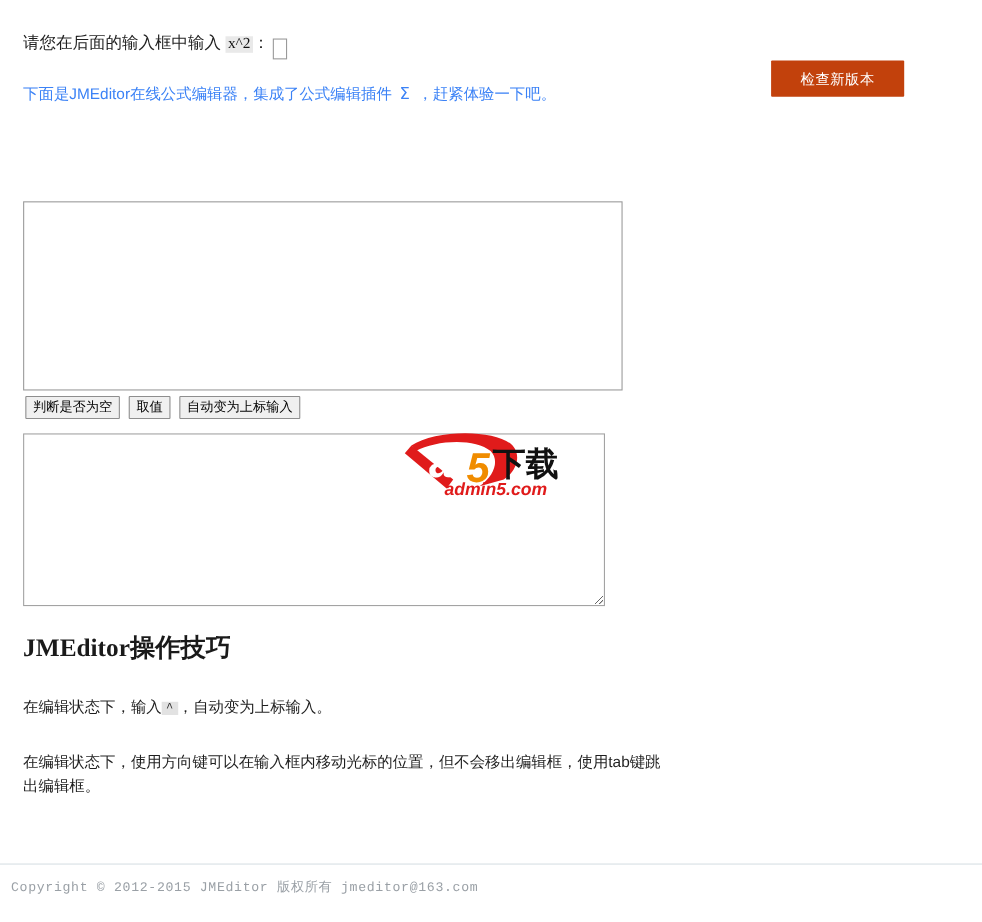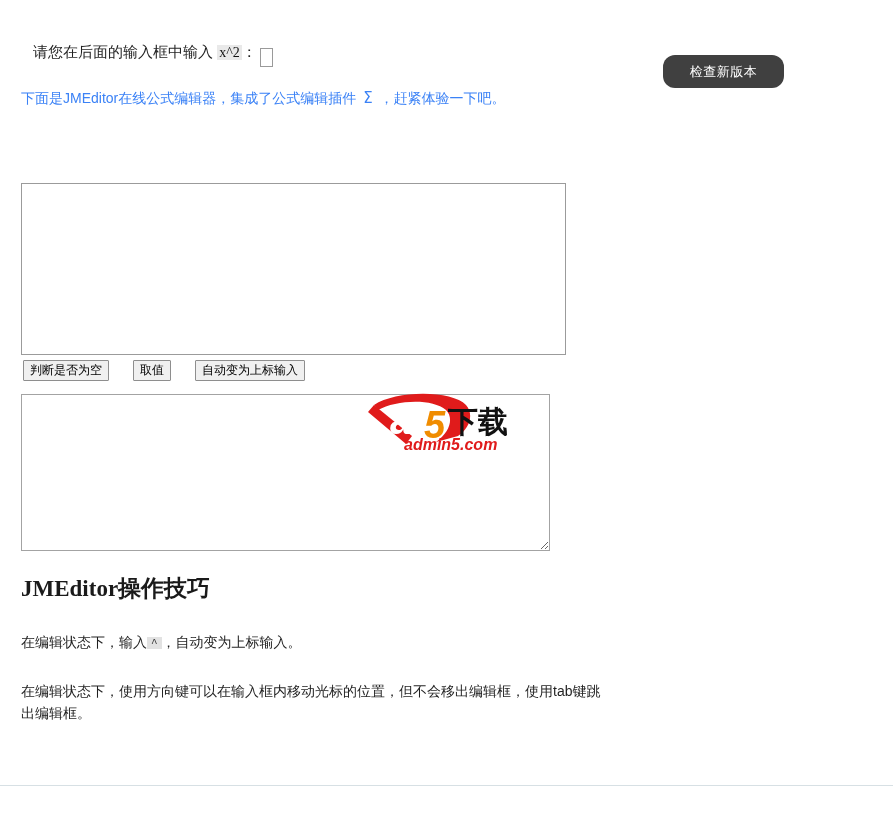--- a/index.html
+++ b/index.html
@@ -21,28 +21,28 @@
 
   .page {
     position: relative;
     width: 893px;
     height: 838px;
   }
 
   
   .check-version-btn {
     position: absolute;
-    left: 663px;
+    left: 701px;
     top: 55px;
     width: 121px;
     height: 33px;
-    background: #404040;
+    background: #c2410c;
     color: #ffffff;
     border: 0;
-    border-radius: 12px;
+    border-radius: 1px;
     font-family: "Liberation Sans", "DejaVu Sans", sans-serif;
     font-size: 13px;
     letter-spacing: 0.5px;
     cursor: pointer;
     padding: 0;
     line-height: 33px;
     text-align: center;
   }
 
   
@@ -68,21 +68,21 @@
     font-family: "Liberation Serif", "DejaVu Serif", serif;
     font-size: 23px;
     font-weight: bold;
     margin: 0;
     padding: 0;
     color: #1a1a1a;
     line-height: 1.15;
   }
 
   p.intro {
-    margin: 12px;
+    margin: 0;
     padding: 0;
     font-size: 15px;
     line-height: 23px;
     font-family: "Liberation Sans", "DejaVu Sans", sans-serif;
     color: #1f1f1f;
     white-space: nowrap;
   }
 
   p.intro2 {
     margin: 2px 0 0 0;
@@ -162,21 +162,21 @@
     padding: 3px;
     background: transparent;
   }
 
   
   .btn-row {
     position: absolute;
     left: 23px;
     top: 360px;
     display: flex;
-    gap: 24px;
+    gap: 8px;
     align-items: flex-start;
   }
   .std-btn {
     font-family: "Liberation Sans", "DejaVu Sans", sans-serif;
     font-size: 12px;
     color: #000000;
     background: #f0f0f0;
     border: 1px solid #8e8e8e;
     border-radius: 1px;
     padding: 2px 6px 3px 6px;
@@ -308,14 +308,15 @@
       <span>在编辑状态下，输入</span><code class="key">^</code><span>，自动变为上标输入。</span>
     </p>
 
 
     <p class="t3">
       <span>在编辑状态下，使用方向键可以在输入框内移动光标的位置，但不会移出编辑框，使用tab键跳出编辑框。</span>
     </p>
   </div>
 
   <div class="footer-divider"></div>
+  <div class="footer">Copyright © 2012-2015 JMEditor 版权所有 jmeditor@163.com</div>
 
 </div>
 
 </body></html>

